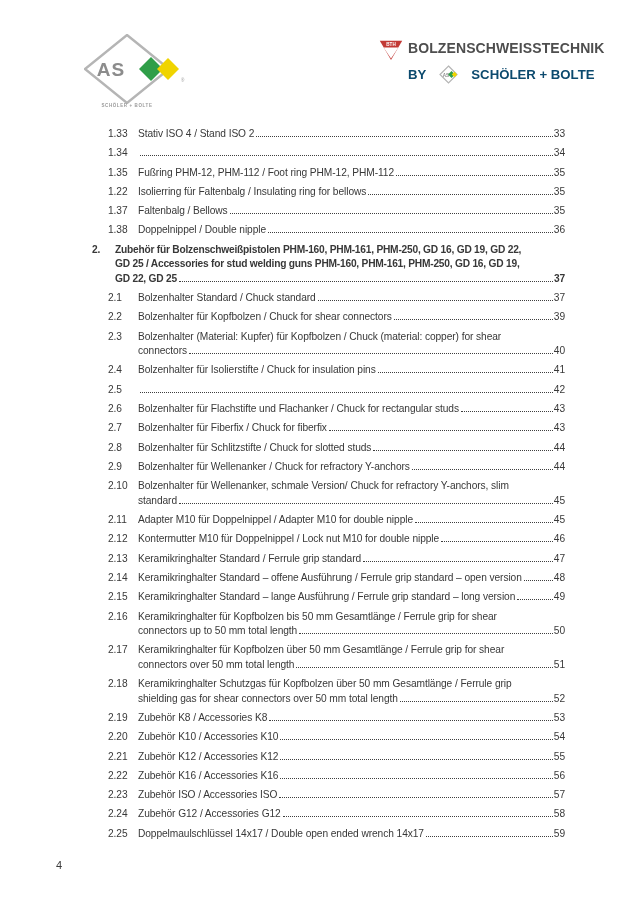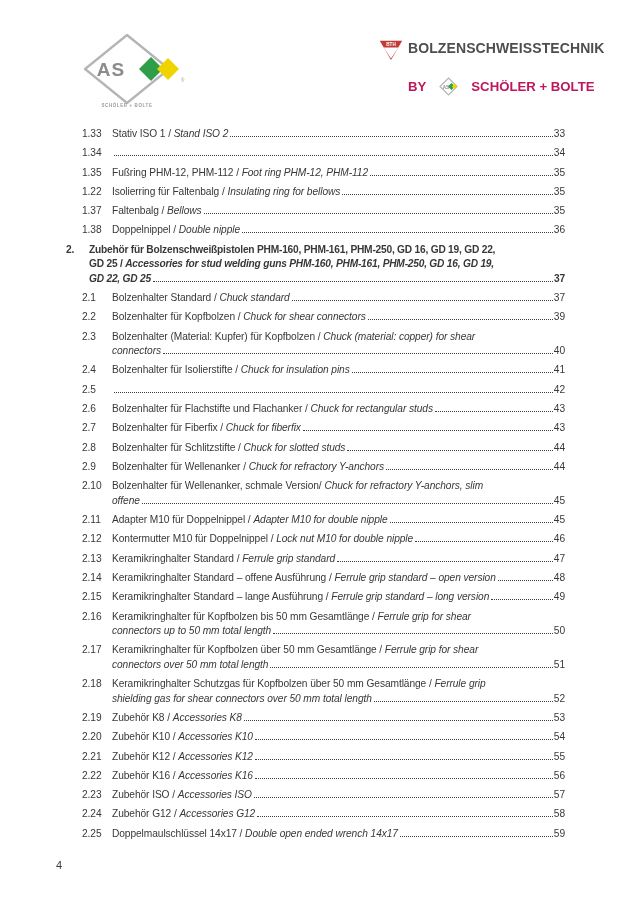--- a/index.html
+++ b/index.html
@@ -21,40 +21,40 @@
     color: #9a9a9a; font-weight: bold;
   }
   .bth-logo { position: absolute; left: 379px; top: 40px; }
   .bth-row1 { display: flex; align-items: flex-start; gap: 5px; }
   .bth-line1 {
     font-weight: bold; font-size: 14px; letter-spacing: 0.1px;
     color: #4e4e4e; line-height: 16px; white-space: nowrap;
   }
   .bth-row2 {
     display: flex; align-items: center; gap: 13px;
-    margin-left: 29px; margin-top: 16px;
-    font-weight: bold; font-size: 13.2px; color: #be185d; white-space: nowrap;
+    margin-left: 29px; margin-top: 4px;
+    font-weight: bold; font-size: 13.2px; color: #0c4a6e; white-space: nowrap;
   }
 
   
-  .toc { padding: 15px 75px 0 66px; }
+  .toc { padding: 15px 75px 0 92px; }
   .entry {
     margin-bottom: 4.8px;
     font-size: 10.2px; line-height: 14.5px;
     letter-spacing: -0.08px;
     color: #383838;
     cursor: pointer;
   }
   .entry.section { font-weight: bold; letter-spacing: -0.22px; margin-top: 2px; }
   .line { display: flex; align-items: baseline; }
   .item .num    { flex: 0 0 30px; }
   .section .num { flex: 0 0 23px; }
   .item .line   { padding-left: 16px; }
   .txt { flex: 0 0 auto; white-space: pre; }
-  .txt .it { font-style: italic; }
+  .txt .it { }
   .fill {
     flex: 1 1 0; min-width: 0; align-self: baseline;
     border-bottom: 1.7px dotted #3f3f3f;
     margin-left: 2px; margin-right: 1px;
   }
   .pg { flex: 0 0 auto; }
 
   
   .page-footer { position: absolute; left: 56px; top: 859px; font-size: 11px; color: #3a3a3a; }
 </style>
@@ -98,21 +98,21 @@
         <span>SCHÖLER + BOLTE</span>
       </div>
     </div>
 
   </header>
 
   <main class="toc" id="toc">
       <div class="entry item">
         <div class="line">
           <span class="num">1.33</span>
-          <span class="txt"><span>Stativ ISO 1 / </span><span class="it">Stand ISO 2</span></span>
+          <span class="txt"><span>Stativ ISO 4 / </span><span class="it">Stand ISO 2</span></span>
           <span class="fill"></span>
           <span class="pg">33</span>
         </div>
       </div>
       <div class="entry item">
         <div class="line">
           <span class="num">1.34</span>
           <span class="fill"></span>
           <span class="pg">34</span>
         </div>
@@ -240,21 +240,21 @@
           <span class="pg">44</span>
         </div>
       </div>
       <div class="entry item">
         <div class="line">
           <span class="num">2.10</span>
           <span class="txt"><span>Bolzenhalter für Wellenanker, schmale Version/ </span><span class="it">Chuck for refractory Y-anchors, slim</span></span>
         </div>
         <div class="line">
           <span class="num"></span>
-          <span class="txt"><span class="it">offene</span></span>
+          <span class="txt"><span class="it">standard</span></span>
           <span class="fill"></span>
           <span class="pg">45</span>
         </div>
       </div>
       <div class="entry item">
         <div class="line">
           <span class="num">2.11</span>
           <span class="txt"><span>Adapter M10 für Doppelnippel / </span><span class="it">Adapter M10 for double nipple</span></span>
           <span class="fill"></span>
           <span class="pg">45</span>

